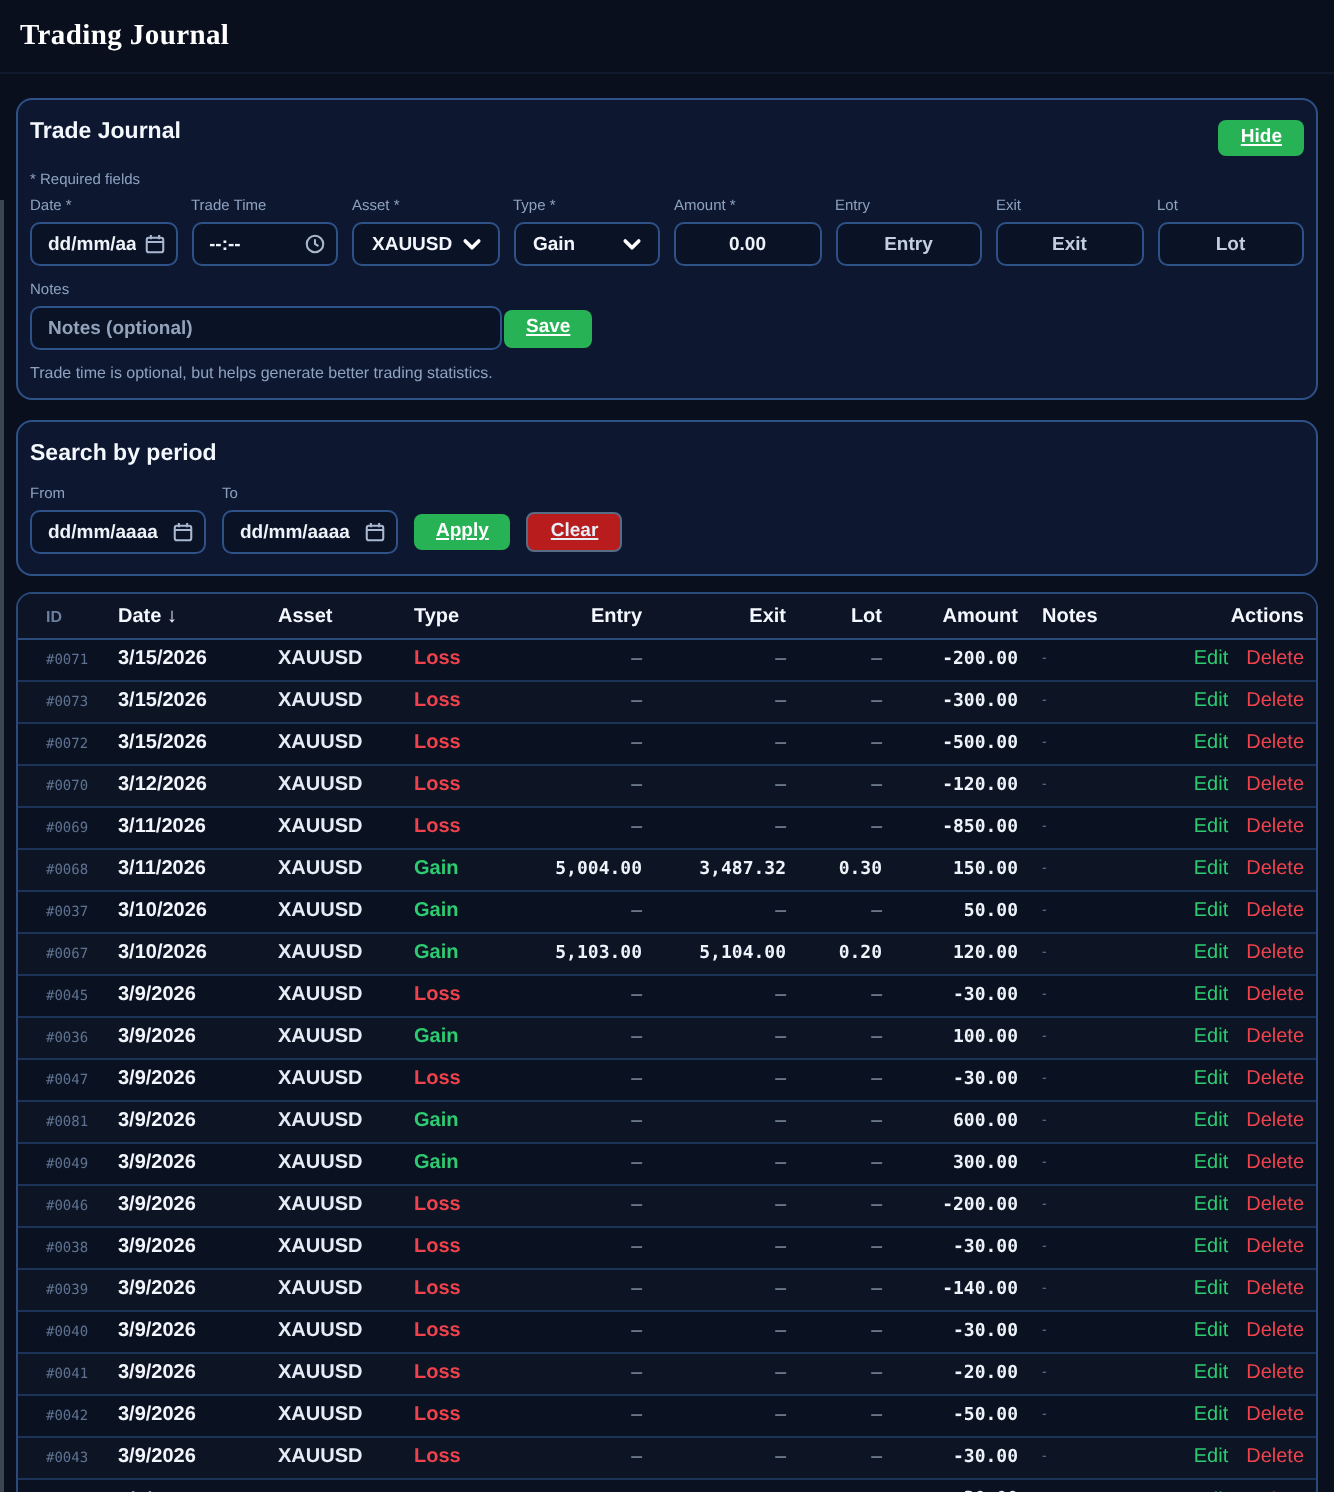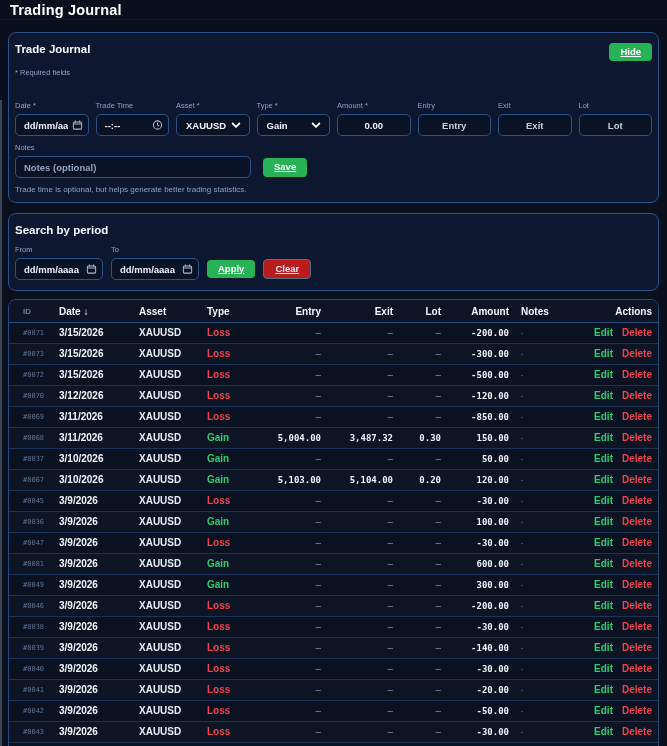--- a/index.html
+++ b/index.html
@@ -8,43 +8,43 @@
     background:#0a0f1e;
     font-family:"Liberation Sans", sans-serif;
     color:#e8eef7;
     position:relative;
   }
   .left-strip{
     position:absolute; left:0; top:100px; width:2px; bottom:0;
     background:#4d5a63; opacity:.75; z-index:5;
   }
   header{
-    height:20px; display:flex; align-items:center; padding:0 10px;
-    background:#0a0f1e; border-bottom:1px solid #10192e;
+    height:37px; display:flex; align-items:center; padding:0 10px;
+    background:#0a0f1e; border-bottom:1px solid #10192e;font-family:Liberation Serif, serif;
   }
   h1{ font-size:14.5px; font-weight:bold; color:#ffffff; letter-spacing:.2px; }
   main{ padding:0 8px; }
 
   .panel{
     background:#0d1830; border:1px solid #2e5188; border-radius:8px;
     padding:10px 6px 8px 6px; margin-top:12px;
   }
   .panel-title{ font-size:11.5px; font-weight:bold; color:#f4f8fe; }
   .panel-head{ display:flex; justify-content:space-between; align-items:flex-start; }
   .required-note{ font-size:7.5px; color:#8ea2c0; margin-top:7px; }
 
   .btn{
     border:none; border-radius:4px; font-family:inherit;
     font-size:9.5px; font-weight:bold; color:#fff;
     padding:4px 11px; cursor:pointer; line-height:1.1;text-decoration:underline;
   }
   .btn-green{ background:var(--green); }
   .btn-ghost{ background:#b91c1c; border:1px solid #5a6b85; color:#e8eef7; }
 
-  .fields-row{ display:flex; gap:7px; margin-top:24px; }
+  .fields-row{ display:flex; gap:7px; margin-top:4px; }
   .field{ flex:1; min-width:0; }
   .field label{ display:block; font-size:7.5px; color:#8ea2c0; margin-bottom:4px; }
   .input-wrap{ position:relative; }
   input.txt{
     width:100%; height:22px; background:#0a1326; border:1px solid #2e5188;
     border-radius:5px; color:#eef3fa; font-family:inherit; font-size:9.5px;
     font-weight:600; padding:0 8px; outline:none;
   }
   input.txt.has-icon{ padding-right:20px; }
   input.txt.right{ text-align:center; }
@@ -52,21 +52,21 @@
   input.txt.dim-ph::placeholder{ color:#93a3bc; }
   .input-icon{ position:absolute; right:6px; top:50%; transform:translateY(-50%); display:flex; }
   .select{
     height:22px; background:#0a1326; border:1px solid #2e5188; border-radius:5px;
     display:flex; align-items:center; justify-content:space-between;
     padding:0 7px 0 9px; cursor:pointer;
   }
   .select span{ font-size:9.5px; font-weight:bold; color:#f2f6fc; }
 
   .notes-block{ margin-top:7px; }
-  .notes-row{ display:flex; align-items:center; gap:12px; }
+  .notes-row{ display:flex; align-items:center; gap:1px; }
   .notes-row .input-wrap{ width:236px; }
   .helper{ font-size:8px; color:#8ea2c0; margin-top:7px; }
 
   .search-panel{ margin-top:10px; padding-bottom:10px; }
   .search-row{ display:flex; gap:8px; margin-top:9px; align-items:flex-end; }
   .search-row .field{ flex:none; width:88px; }
   .search-buttons{ display:flex; gap:8px; align-items:center; padding-bottom:1px; }
 
   .table-wrap{
     margin-top:8px; border:1px solid #2a4a7c; border-radius:8px;
@@ -93,21 +93,21 @@
   td.id{ font-family:"DejaVu Sans Mono", monospace; font-size:7px; color:#5f7391; }
   td.date{ font-weight:bold; color:#f2f6fc; font-size:10px; }
   td.asset{ font-weight:600; color:#e6edf6; }
   td.type{ font-weight:600; }
   td.num{ font-family:"DejaVu Sans Mono", monospace; font-size:9px; font-weight:bold; color:#eef3fa; }
   td .dash{ color:#93a3b8; font-family:inherit; font-weight:normal; }
   td.notes{ font-size:7px; color:#5f7391; }
   td.actions{ text-align:right; }
   .gain{ color:var(--gain); }
   .loss{ color:var(--loss);margin-top:24px; }
-  .link{ font-size:10px; font-weight:700; cursor:pointer; }
+  .link{ font-size:10px; font-weight:400; cursor:pointer; }
   .link.edit{ color:var(--gain); margin-right:9px; }
   .link.delete{ color:var(--loss); }
 
   .icon-svg{ display:block; }
 </style>
 </head>
 <body>
 
 <div class="left-strip"></div>
 

